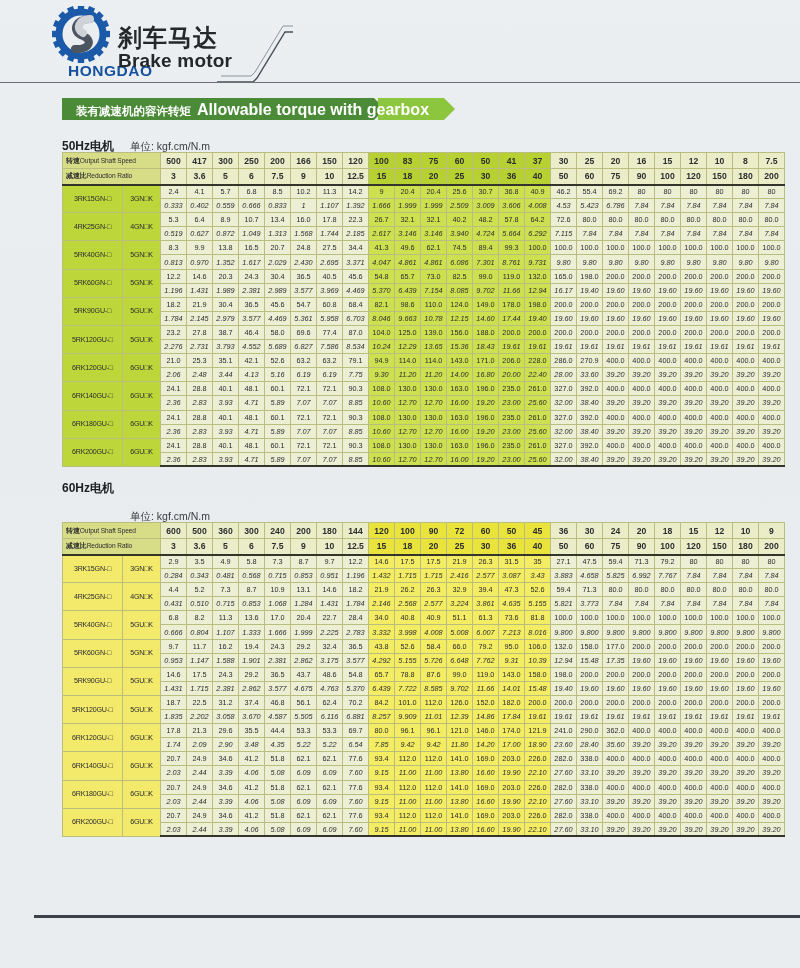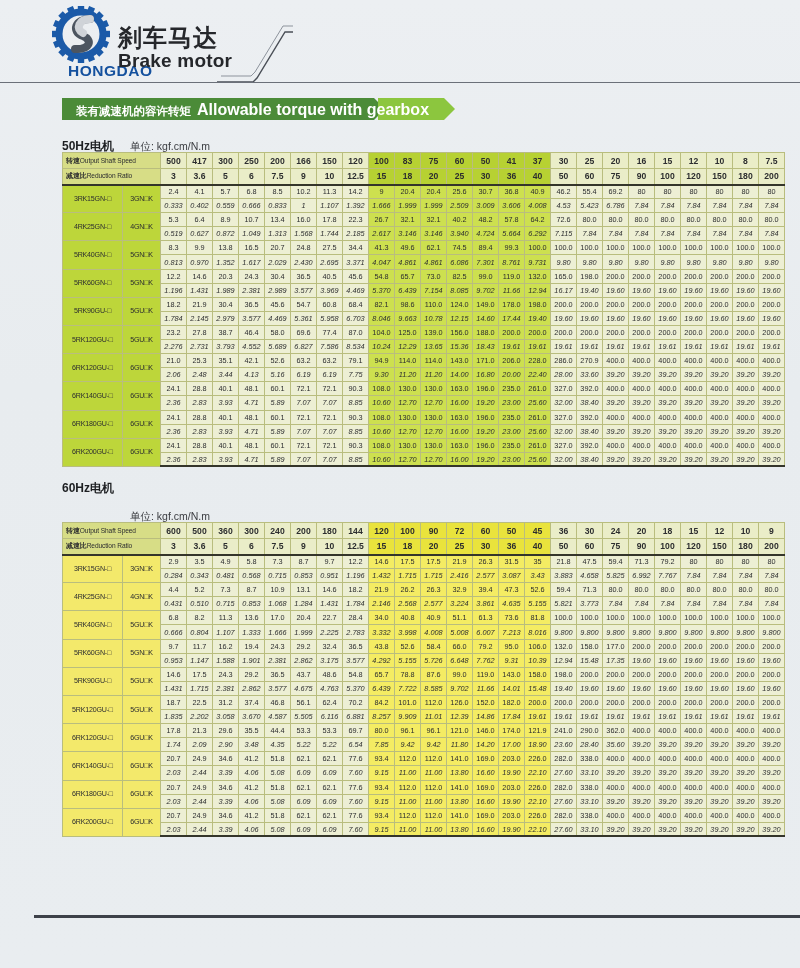--- a/index.html
+++ b/index.html
@@ -920,21 +920,21 @@
           <td class="">8.7</td>
           <td class="">9.7</td>
           <td class="">12.2</td>
           <td class="hl">14.6</td>
           <td class="hl">17.5</td>
           <td class="hl">17.5</td>
           <td class="hl">21.9</td>
           <td class="hl">26.3</td>
           <td class="hl">31.5</td>
           <td class="hl">35</td>
-          <td class="">21.8</td>
+          <td class="">27.1</td>
           <td class="">47.5</td>
           <td class="">59.4</td>
           <td class="">71.3</td>
           <td class="">79.2</td>
           <td class="">80</td>
           <td class="">80</td>
           <td class="">80</td>
           <td class="">80</td>
         </tr>
         <tr class="datarow">

